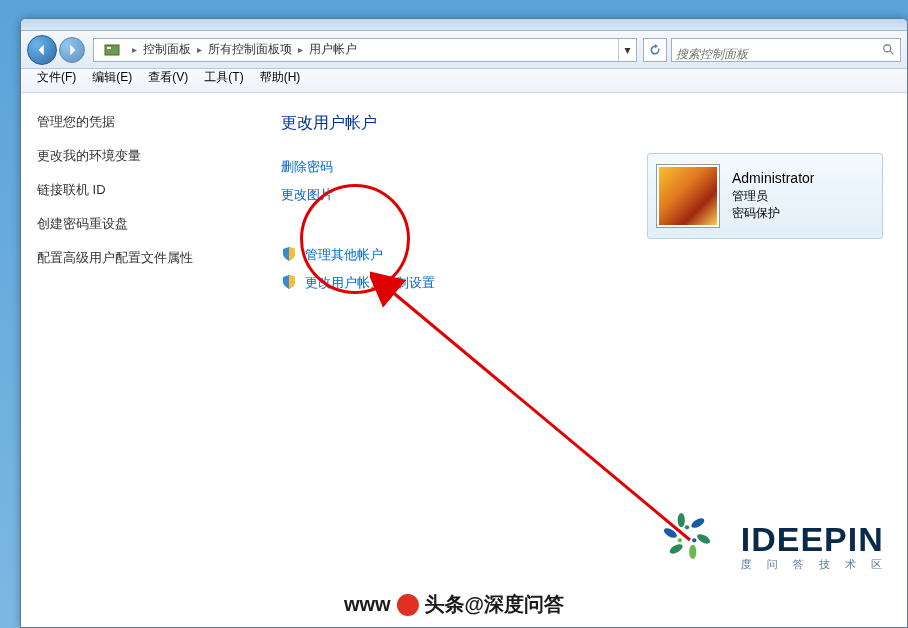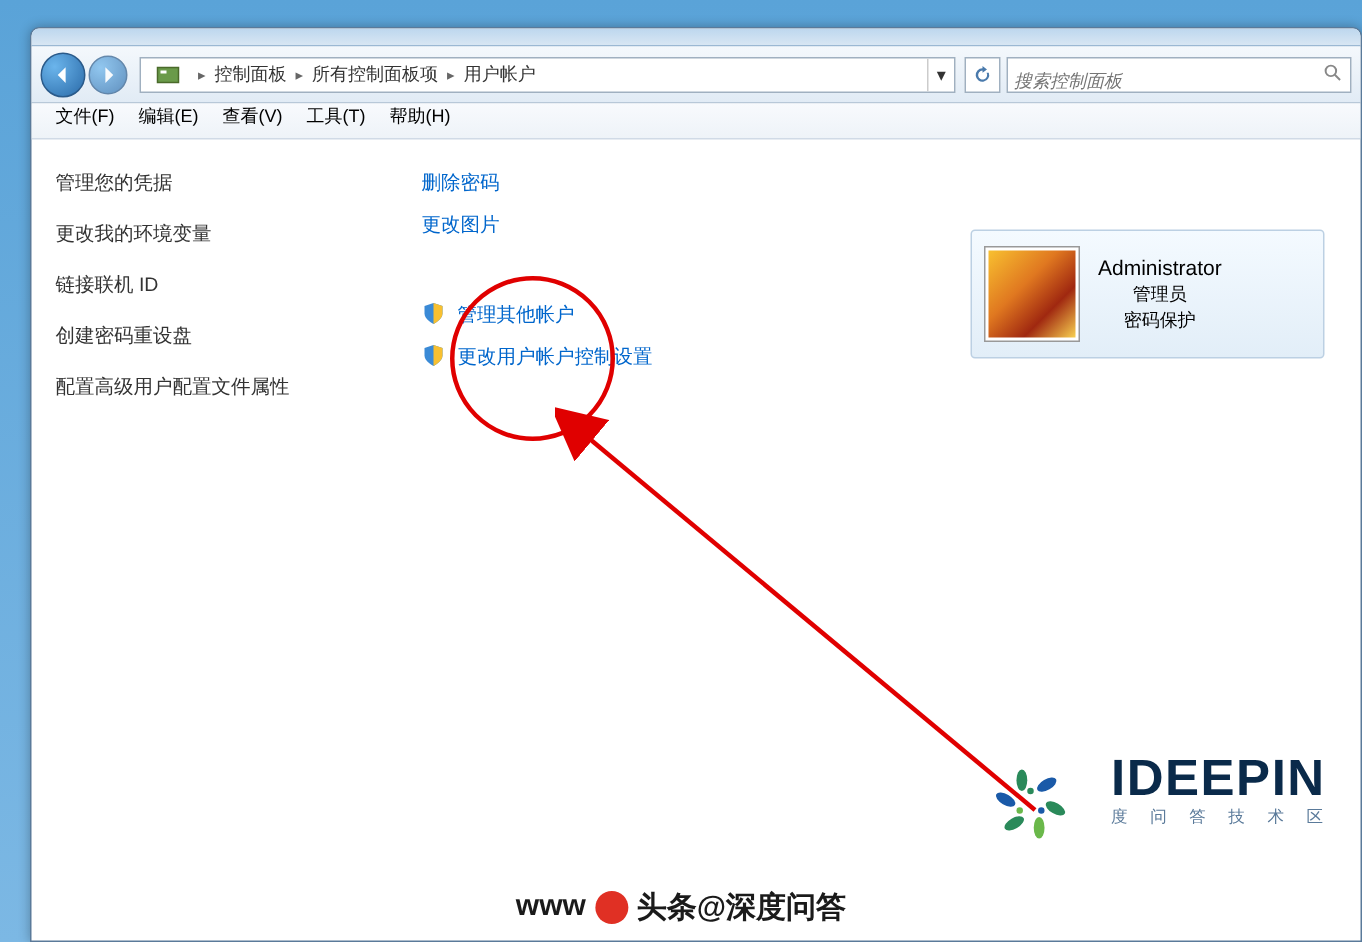--- a/index.html
+++ b/index.html
@@ -152,42 +152,42 @@
 .avatar {
   width: 64px; height: 64px;
   border: 1px solid #999;
   padding: 2px;
   background: #fff;
 }
 .avatar-inner {
   width: 100%; height: 100%;
   background: linear-gradient(135deg, #f8c030 0%, #e07820 40%, #a02810 70%, #f8d050 100%);
 }
-.acct-info { margin-left: 12px; font-size: 12px; text-align: center; }
+.acct-info { margin-left: 12px; font-size: 12px; }
 .acct-info .name { font-size: 14px; margin-bottom: 2px; }
 
 .red-circle {
   position: absolute;
   left: 300px; top: 184px;
   width: 110px; height: 110px;
   border: 3px solid #e00000;
   border-radius: 50%;
   pointer-events: none;
 }
 .red-arrow {
   position: absolute;
   left: 370px; top: 270px;
   width: 340px; height: 290px;
   pointer-events: none;
 }
 
 .watermark-logo {
   position: absolute;
   right: 20px; bottom: 56px;
-  display: flex; align-items: flex-start; gap: 18px;
+  display: flex; align-items: flex-end; gap: 18px;
 }
 .swirl { width: 72px; height: 72px; }
 .logo-text { display: flex; flex-direction: column; }
 .logo-text .brand { font-size: 34px; font-weight: 900; color: #0a2a4a; letter-spacing: 1px; }
 .logo-text .sub { font-size: 11px; color: #5a7a9a; letter-spacing: 6px; margin-top: -2px; }
 
 .watermark-url {
   position: absolute;
   left: 50%; transform: translateX(-50%);
   bottom: 10px;
@@ -263,20 +263,21 @@
 
     <div class="sidebar">
       <span class="side-link">管理您的凭据</span>
       <span class="side-link">更改我的环境变量</span>
       <span class="side-link">链接联机 ID</span>
       <span class="side-link">创建密码重设盘</span>
       <span class="side-link">配置高级用户配置文件属性</span>
     </div>
 
     <div class="main">
+      <h2>更改用户帐户</h2>
 
       <div class="action-links">
         <span class="link">删除密码</span>
         <span class="link">更改图片</span>
       </div>
 
       <div class="shield-links">
         <div class="slink">
           <svg class="shield-icon" viewBox="0 0 16 16">
             <path d="M8 1 L14 3 V8 C14 12 8 15 8 15 C8 15 2 12 2 8 V3 Z" fill="#3a8ad6"></path>

